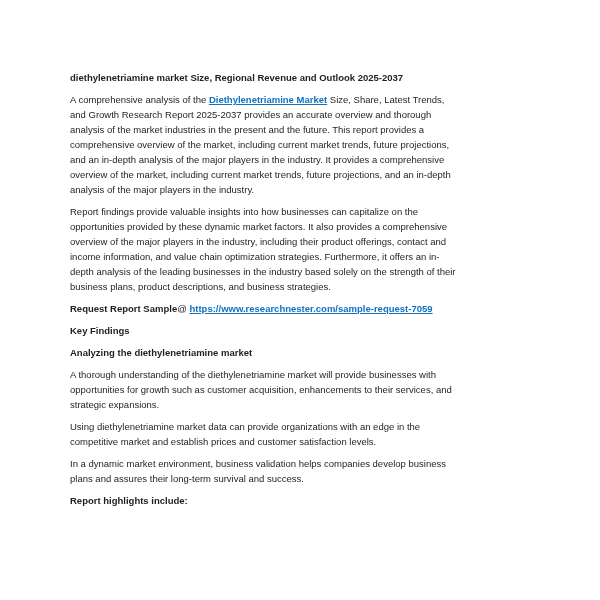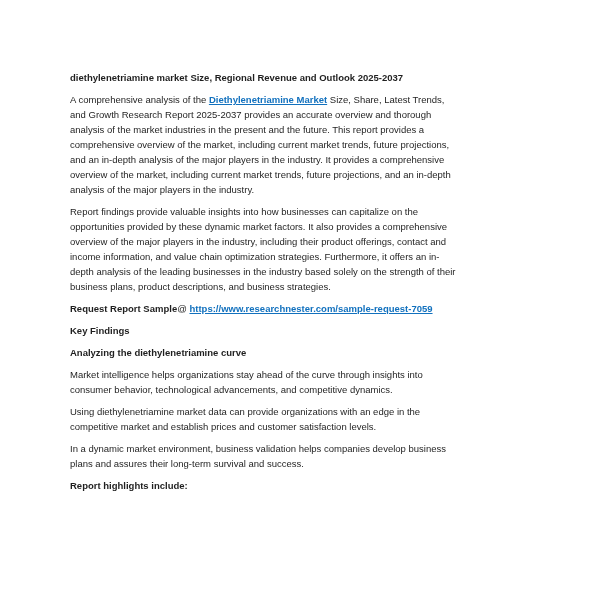--- a/index.html
+++ b/index.html
@@ -53,25 +53,25 @@
   <h1 class="doc-title">diethylenetriamine market Size, Regional Revenue and Outlook 2025-2037</h1>
 
   <p class="doc-paragraph"><span>A comprehensive analysis of the </span><a class="doc-link">Diethylenetriamine Market</a><span> Size, Share, Latest Trends, and Growth Research Report 2025-2037 provides an accurate overview and thorough analysis of the market industries in the present and the future. This report provides a comprehensive overview of the market, including current market trends, future projections, and an in-depth analysis of the major players in the industry. It provides a comprehensive overview of the market, including current market trends, future projections, and an in-depth analysis of the major players in the industry.</span></p>
 
   <p class="doc-paragraph">Report findings provide valuable insights into how businesses can capitalize on the opportunities provided by these dynamic market factors. It also provides a comprehensive overview of the major players in the industry, including their product offerings, contact and income information, and value chain optimization strategies. Furthermore, it offers an in-depth analysis of the leading businesses in the industry based solely on the strength of their business plans, product descriptions, and business strategies.</p>
 
   <p class="doc-paragraph"><span class="bold">Request Report Sample</span><span>@ </span><a class="doc-link">https://www.researchnester.com/sample-request-7059</a></p>
 
   <h2 class="doc-heading">Key Findings</h2>
 
-  <h2 class="doc-heading">Analyzing the diethylenetriamine curve</h2>
+  <h2 class="doc-heading">Analyzing the diethylenetriamine market</h2>
+
+  <p class="doc-paragraph">A thorough understanding of the diethylenetriamine market will provide businesses with opportunities for growth such as customer acquisition, enhancements to their services, and strategic expansions.</p>
 
 
-
-  <p class="doc-paragraph">Market intelligence helps organizations stay ahead of the curve through insights into consumer behavior, technological advancements, and competitive dynamics.</p>
 
   <p class="doc-paragraph">Using diethylenetriamine market data can provide organizations with an edge in the competitive market and establish prices and customer satisfaction levels.</p>
 
   <p class="doc-paragraph">In a dynamic market environment, business validation helps companies develop business plans and assures their long-term survival and success.</p>
 
 
   <h2 class="doc-heading">Report highlights include:</h2>
 
 </div>
 

